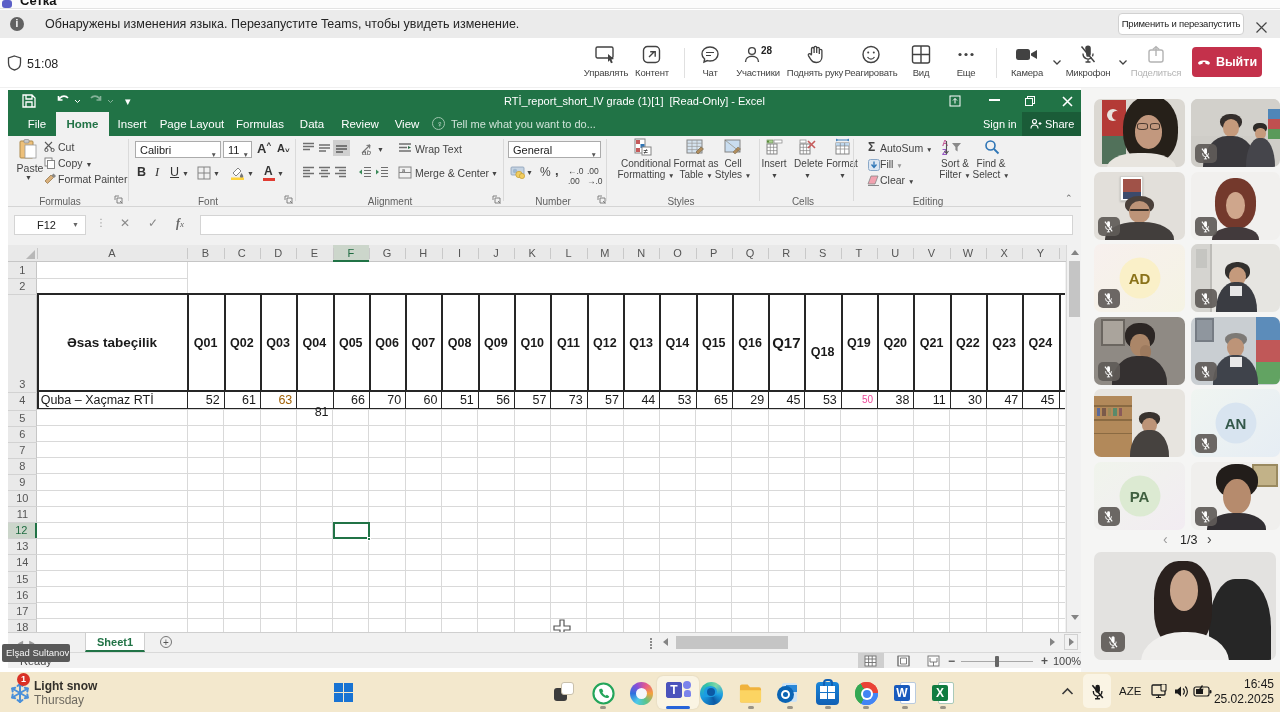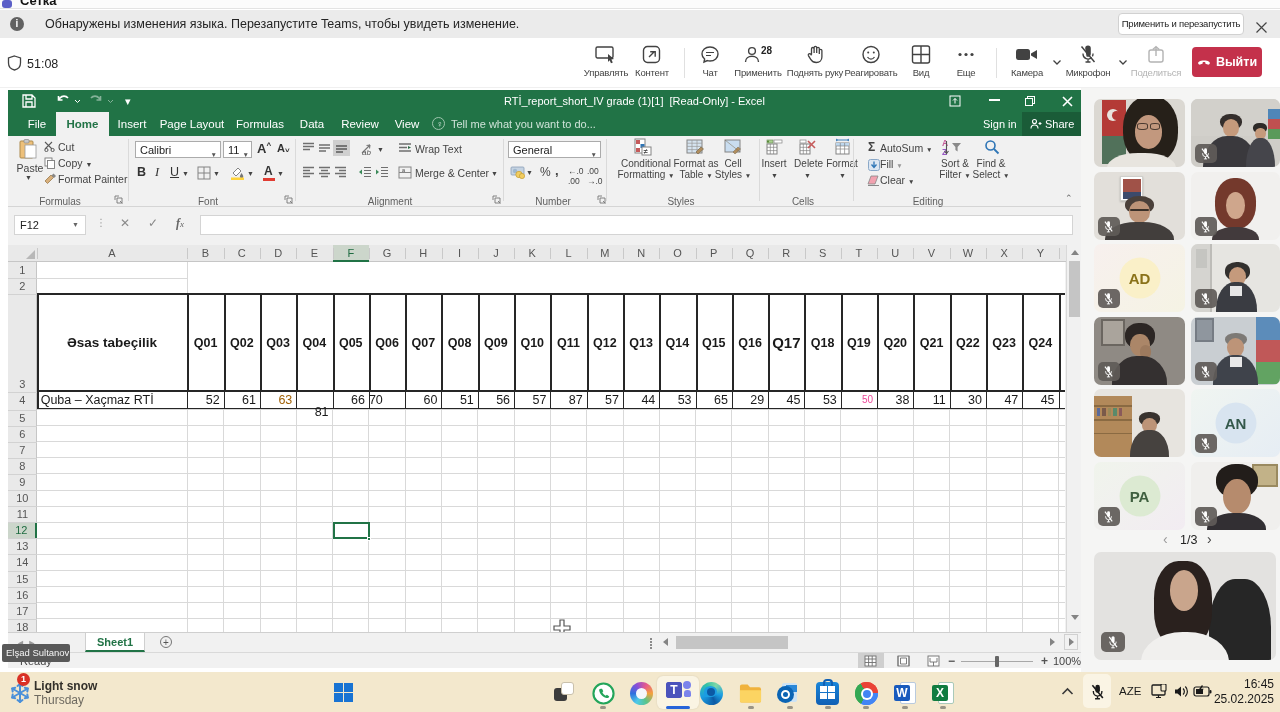--- a/index.html
+++ b/index.html
@@ -104,21 +104,21 @@
         <path d="M6 7.5 h8 M6 10.5 h5" stroke="#424242" stroke-width="1.2"></path>
       </svg>
     <div class="lbl">Чат</div>
   </div>
   <div class="cb" style="left:732px;width:52px">
     <svg width="34" height="19" viewBox="0 0 34 19">
         <circle cx="11" cy="6" r="3.4" fill="none" stroke="#424242" stroke-width="1.4"></circle>
         <path d="M4.5 17 c0-3.6 2.9-5.8 6.5-5.8 s6.5 2.2 6.5 5.8" fill="none" stroke="#424242" stroke-width="1.4"></path>
         <text x="20" y="9" font-size="10" font-weight="bold" fill="#242424" font-family="Liberation Sans">28</text>
       </svg>
-    <div class="lbl">Применить</div>
+    <div class="lbl">Участники</div>
   </div>
   <div class="cb" style="left:781px;width:68px">
     <svg width="20" height="19" viewBox="0 0 20 19">
         <path d="M6.5 9.5 V3.8 a1.3 1.3 0 0 1 2.6 0 V8 M9.1 8 V2.6 a1.3 1.3 0 0 1 2.6 0 V8 M11.7 8 V3.6 a1.3 1.3 0 0 1 2.6 0 V9 M14.3 9 V5.6 a1.3 1.3 0 0 1 2.6 0 V12 c0 3.3-2.4 5.5-5.6 5.5 -2.8 0-4.2-1-5.6-3.2 L3.4 10.6 a1.4 1.4 0 0 1 2.3-1.5 l.8 1.2" fill="none" stroke="#424242" stroke-width="1.3"></path>
       </svg>
     <div class="lbl">Поднять руку</div>
   </div>
   <div class="cb" style="left:842px;width:58px">
     <svg width="20" height="19" viewBox="0 0 20 19">
         <circle cx="10" cy="9.5" r="8" fill="none" stroke="#424242" stroke-width="1.4"></circle>
@@ -430,21 +430,21 @@
       <div class="rtxt" style="left:928px;top:22px;width:38px;text-align:center;font-size:10px">Sort &amp;<br>Filter <span style="font-size:6.5px">▼</span></div>
       <svg class="abs" style="left:976px;top:3px" width="16" height="16" viewBox="0 0 16 16">
           <circle cx="6.5" cy="6.5" r="4.5" fill="none" stroke="#2e75b6" stroke-width="1.6"></circle>
           <path d="M10 10 l4.5 4.5" stroke="#2e75b6" stroke-width="1.8"></path>
         </svg>
       <div class="rtxt" style="left:962px;top:22px;width:42px;text-align:center;font-size:10px">Find &amp;<br>Select <span style="font-size:6.5px">▼</span></div>
       <div class="rlbl" style="left:895px;width:50px">Editing</div>
       <div class="abs" style="left:1057px;top:57px;font-size:9px;color:#666">⌃</div>
     </div>
     <div id="fbar" class="abs">
-      <div class="abs" style="left:6px;top:2px;width:72px;height:20px;background:#fff;border:1px solid #d4d4d4;font-size:11px;color:#222;line-height:19px;padding-left:5px">F12</div>
+      <div class="abs" style="left:6px;top:2px;width:72px;height:20px;background:#fff;border:1px solid #d4d4d4;font-size:11px;color:#222;line-height:19px;padding-left:22px">F12</div>
       <div class="abs" style="left:64px;top:8px;font-size:7px;color:#666">▼</div>
       <div class="abs" style="left:88px;top:4px;color:#9a9a9a;font-size:10px;letter-spacing:0">⋮</div>
       <div class="abs" style="left:112px;top:3px;color:#8a8a8a;font-size:12px">✕</div>
       <div class="abs" style="left:140px;top:3px;color:#8a8a8a;font-size:12px">✓</div>
       <div class="abs" style="left:168px;top:3px;color:#666;font-size:12px;font-style:italic;font-family:'Liberation Serif',serif"><b>f</b><span style="font-size:9px">x</span></div>
       <div class="abs" style="left:192px;top:2px;width:873px;height:20px;background:#fff;border:1px solid #d4d4d4"></div>
     </div>
     <div id="headrow" class="abs">
         <div class="abs" style="left:0;top:0;width:28.7px;height:16px">
           <div class="abs" style="right:2px;bottom:2px;width:0;height:0;border-left:9px solid transparent;border-bottom:9px solid #b8b8b8"></div>
@@ -607,39 +607,39 @@
 <div class="abs" style="left:404.8px;top:2px;width:36.3px;height:95px;display:flex;align-items:center;justify-content:center;font-weight:bold;font-size:12.5px;color:#1a1a1a">Q08</div>
 <div class="abs" style="left:441.1px;top:2px;width:36.3px;height:95px;display:flex;align-items:center;justify-content:center;font-weight:bold;font-size:12.5px;color:#1a1a1a">Q09</div>
 <div class="abs" style="left:477.4px;top:2px;width:36.3px;height:95px;display:flex;align-items:center;justify-content:center;font-weight:bold;font-size:12.5px;color:#1a1a1a">Q10</div>
 <div class="abs" style="left:513.7px;top:2px;width:36.3px;height:95px;display:flex;align-items:center;justify-content:center;font-weight:bold;font-size:12.5px;color:#1a1a1a">Q11</div>
 <div class="abs" style="left:550.0px;top:2px;width:36.3px;height:95px;display:flex;align-items:center;justify-content:center;font-weight:bold;font-size:12.5px;color:#1a1a1a">Q12</div>
 <div class="abs" style="left:586.3px;top:2px;width:36.3px;height:95px;display:flex;align-items:center;justify-content:center;font-weight:bold;font-size:12.5px;color:#1a1a1a">Q13</div>
 <div class="abs" style="left:622.6px;top:2px;width:36.3px;height:95px;display:flex;align-items:center;justify-content:center;font-weight:bold;font-size:12.5px;color:#1a1a1a">Q14</div>
 <div class="abs" style="left:658.9px;top:2px;width:36.3px;height:95px;display:flex;align-items:center;justify-content:center;font-weight:bold;font-size:12.5px;color:#1a1a1a">Q15</div>
 <div class="abs" style="left:695.2px;top:2px;width:36.3px;height:95px;display:flex;align-items:center;justify-content:center;font-weight:bold;font-size:12.5px;color:#1a1a1a">Q16</div>
 <div class="abs" style="left:731.5px;top:2px;width:36.3px;height:95px;display:flex;align-items:center;justify-content:center;font-weight:bold;font-size:15px;color:#1a1a1a">Q17</div>
-<div class="abs" style="left:767.8px;top:2px;width:36.3px;height:95px;display:flex;align-items:center;justify-content:center;font-weight:bold;font-size:12.5px;color:#1a1a1a">Q18</div>
+<div class="abs" style="left:767.8px;top:2px;width:36.3px;height:114px;display:flex;align-items:center;justify-content:center;font-weight:bold;font-size:12.5px;color:#1a1a1a">Q18</div>
 <div class="abs" style="left:804.1px;top:2px;width:36.3px;height:95px;display:flex;align-items:center;justify-content:center;font-weight:bold;font-size:12.5px;color:#1a1a1a">Q19</div>
 <div class="abs" style="left:840.4px;top:2px;width:36.3px;height:95px;display:flex;align-items:center;justify-content:center;font-weight:bold;font-size:12.5px;color:#1a1a1a">Q20</div>
 <div class="abs" style="left:876.7px;top:2px;width:36.3px;height:95px;display:flex;align-items:center;justify-content:center;font-weight:bold;font-size:12.5px;color:#1a1a1a">Q21</div>
 <div class="abs" style="left:913.0px;top:2px;width:36.3px;height:95px;display:flex;align-items:center;justify-content:center;font-weight:bold;font-size:12.5px;color:#1a1a1a">Q22</div>
 <div class="abs" style="left:949.3px;top:2px;width:36.3px;height:95px;display:flex;align-items:center;justify-content:center;font-weight:bold;font-size:12.5px;color:#1a1a1a">Q23</div>
 <div class="abs" style="left:985.6px;top:2px;width:36.3px;height:95px;display:flex;align-items:center;justify-content:center;font-weight:bold;font-size:12.5px;color:#1a1a1a">Q24</div>
 <div class="abs" style="left:4px;top:99px;width:146px;height:16px;line-height:16px;font-size:12.5px;color:#1a1a1a;white-space:nowrap">Quba – Xaçmaz RTİ</div>
 <div class="abs" style="left:150.7px;top:99px;width:32.3px;height:16px;line-height:16px;font-size:12.5px;color:#1a1a1a;text-align:right">52</div>
 <div class="abs" style="left:187.0px;top:99px;width:32.3px;height:16px;line-height:16px;font-size:12.5px;color:#1a1a1a;text-align:right">61</div>
 <div class="abs" style="left:223.3px;top:99px;width:32.3px;height:31px;line-height:16px;font-size:12.5px;color:#a16207;text-align:right">63</div>
 <div class="abs" style="left:259.6px;top:111px;width:32.3px;height:16px;line-height:16px;font-size:12.5px;color:#1a1a1a;text-align:right">81</div>
 <div class="abs" style="left:295.9px;top:99px;width:32.3px;height:16px;line-height:16px;font-size:12.5px;color:#1a1a1a;text-align:right">66</div>
-<div class="abs" style="left:332.2px;top:99px;width:32.3px;height:16px;line-height:16px;font-size:12.5px;color:#1a1a1a;text-align:left">70</div>
+<div class="abs" style="left:332.2px;top:99px;width:32.3px;height:16px;line-height:16px;font-size:12.5px;color:#1a1a1a;text-align:right">70</div>
 <div class="abs" style="left:368.5px;top:99px;width:32.3px;height:16px;line-height:16px;font-size:12.5px;color:#1a1a1a;text-align:right">60</div>
 <div class="abs" style="left:404.8px;top:99px;width:32.3px;height:16px;line-height:16px;font-size:12.5px;color:#1a1a1a;text-align:right">51</div>
 <div class="abs" style="left:441.1px;top:99px;width:32.3px;height:16px;line-height:16px;font-size:12.5px;color:#1a1a1a;text-align:right">56</div>
 <div class="abs" style="left:477.4px;top:99px;width:32.3px;height:16px;line-height:16px;font-size:12.5px;color:#1a1a1a;text-align:right">57</div>
-<div class="abs" style="left:513.7px;top:99px;width:32.3px;height:16px;line-height:16px;font-size:12.5px;color:#1a1a1a;text-align:right">87</div>
+<div class="abs" style="left:513.7px;top:99px;width:32.3px;height:16px;line-height:16px;font-size:12.5px;color:#1a1a1a;text-align:right">73</div>
 <div class="abs" style="left:550.0px;top:99px;width:32.3px;height:16px;line-height:16px;font-size:12.5px;color:#1a1a1a;text-align:right">57</div>
 <div class="abs" style="left:586.3px;top:99px;width:32.3px;height:16px;line-height:16px;font-size:12.5px;color:#1a1a1a;text-align:right">44</div>
 <div class="abs" style="left:622.6px;top:99px;width:32.3px;height:16px;line-height:16px;font-size:12.5px;color:#1a1a1a;text-align:right">53</div>
 <div class="abs" style="left:658.9px;top:99px;width:32.3px;height:16px;line-height:16px;font-size:12.5px;color:#1a1a1a;text-align:right">65</div>
 <div class="abs" style="left:695.2px;top:99px;width:32.3px;height:16px;line-height:16px;font-size:12.5px;color:#1a1a1a;text-align:right">29</div>
 <div class="abs" style="left:731.5px;top:99px;width:32.3px;height:16px;line-height:16px;font-size:12.5px;color:#1a1a1a;text-align:right">45</div>
 <div class="abs" style="left:767.8px;top:99px;width:32.3px;height:16px;line-height:16px;font-size:12.5px;color:#1a1a1a;text-align:right">53</div>
 <div class="abs" style="left:804.1px;top:99px;width:32.3px;height:16px;line-height:16px;font-size:10px;color:#ec4899;text-align:right">50</div>
 <div class="abs" style="left:840.4px;top:99px;width:32.3px;height:16px;line-height:16px;font-size:12.5px;color:#1a1a1a;text-align:right">38</div>
 <div class="abs" style="left:876.7px;top:99px;width:32.3px;height:16px;line-height:16px;font-size:12.5px;color:#1a1a1a;text-align:right">11</div>

